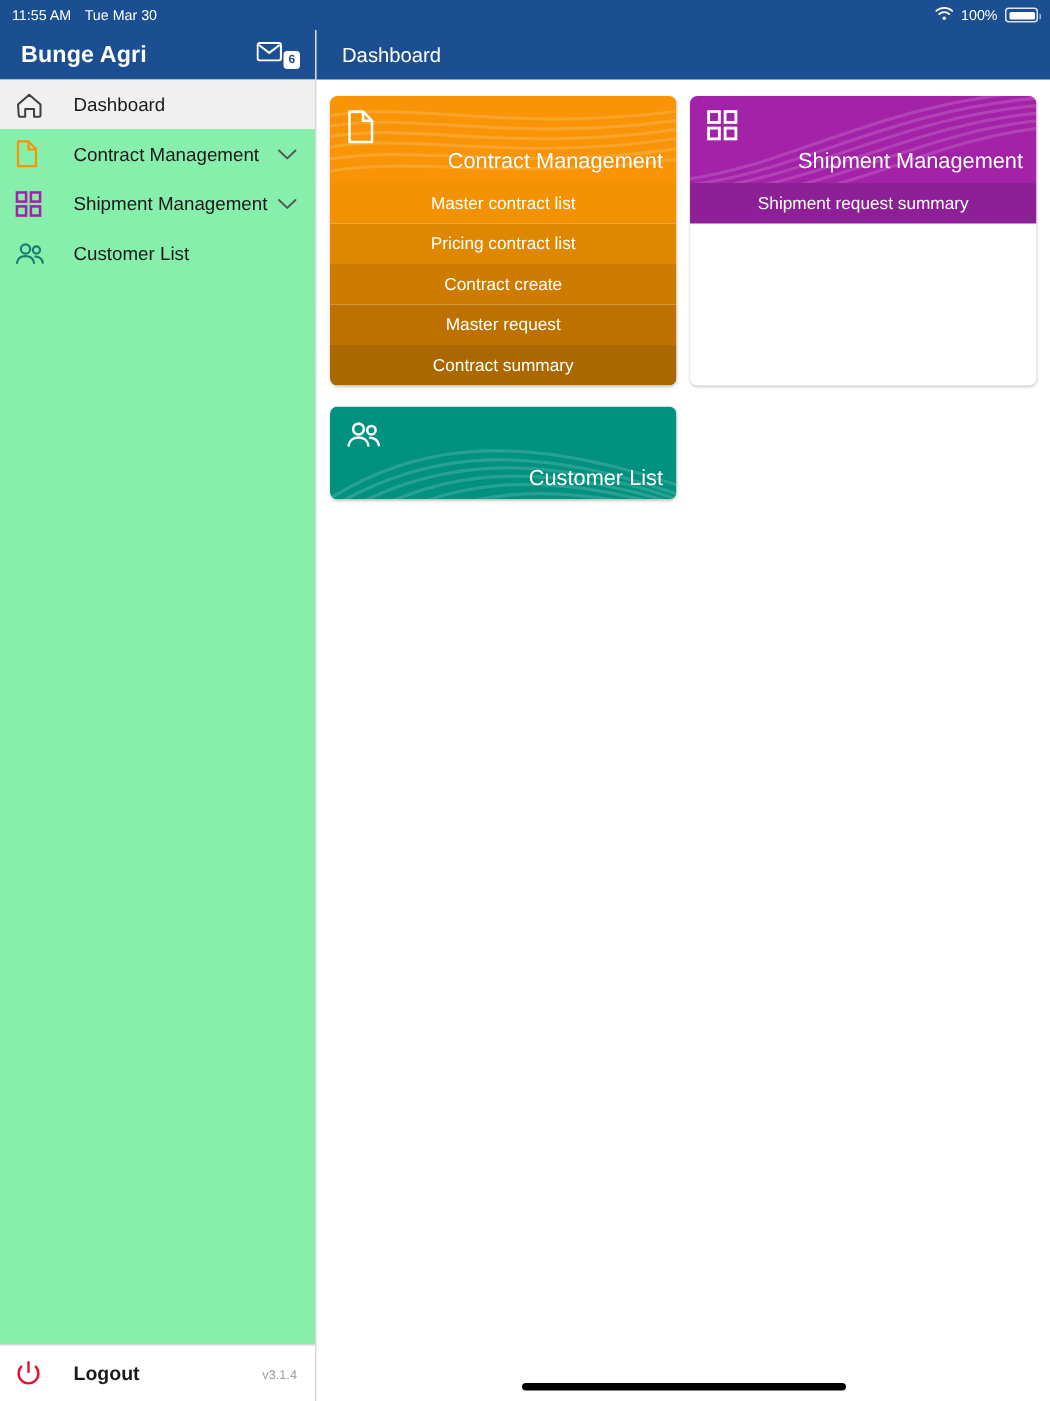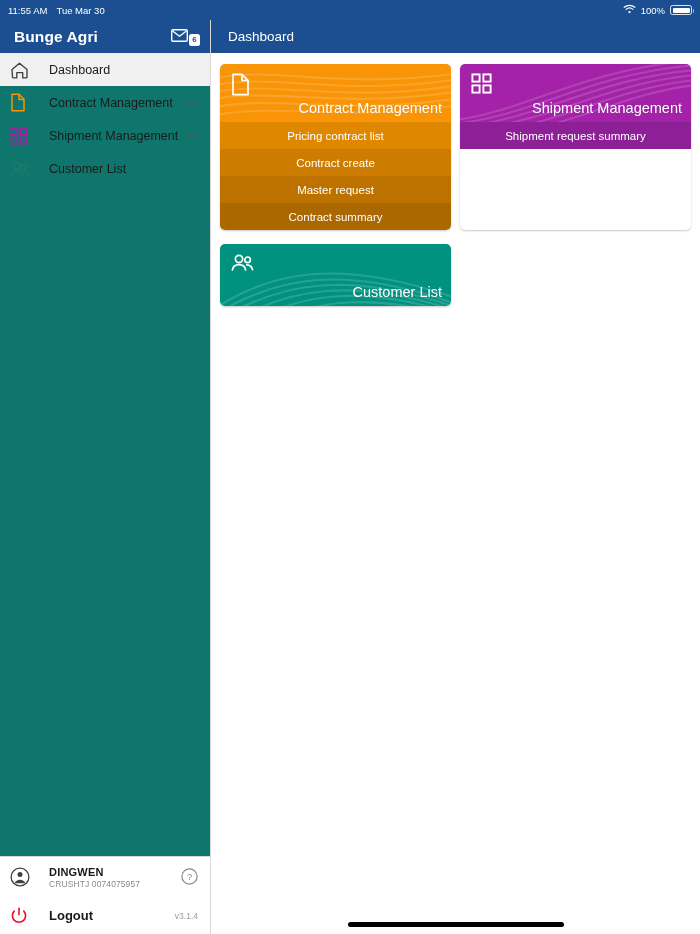--- a/index.html
+++ b/index.html
@@ -44,21 +44,21 @@
     border-radius: 0 1px 1px 0;
   }
   .batt i { display: block; height: 100%; width: 100%; background: #fff; border-radius: 1px; }
 
   
   .sidebar {
     position: absolute;
     top: 20px; left: 0;
     width: 211px;
     height: 914px;
-    background: #0f766e;
+    background: #86efac;
     border-right: 1px solid #d8d8d8;
   }
   .side-header {
     height: 33px;
     background: #1B4F91;
     color: #fff;
     display: flex;
     align-items: center;
     padding: 0 10px 0 14px;
   }
@@ -310,39 +310,20 @@
           <path d="M1.3 14.2c.4-3 2.9-4.5 5.7-4.5s5.3 1.5 5.7 4.5" fill="none" stroke="#1F7A6E" stroke-width="1.45" stroke-linecap="round"></path>
           <path d="M13.6 10c2.4.1 4.4 1.5 5 4.2" fill="none" stroke="#1F7A6E" stroke-width="1.45" stroke-linecap="round"></path>
           </svg>
       </span>
       <span class="nav-label">Customer List</span>
     </div>
 
   </div>
 
   <div class="side-footer">
-    <div class="foot-row user">
-      <span class="foot-ico">
-        <svg width="20" height="20" viewBox="0 0 20 20">
-          <circle cx="10" cy="10" r="8.9" fill="none" stroke="#3c4043" stroke-width="1.3"></circle>
-          <circle cx="10" cy="7.6" r="2.5" fill="#3c4043"></circle>
-          <path d="M4.6 16.3c.9-2.4 2.9-3.6 5.4-3.6s4.5 1.2 5.4 3.6" fill="#3c4043"></path>
-          </svg>
-      </span>
-      <span class="foot-txt">
-        <div class="user-name">DINGWEN</div>
-        <div class="user-sub">CRUSHTJ 0074075957</div>
-      </span>
-      <span class="foot-right">
-        <svg width="17" height="17" viewBox="0 0 17 17">
-          <circle cx="8.5" cy="8.5" r="7.6" fill="none" stroke="#8a8a8a" stroke-width="1.2"></circle>
-          <text x="8.5" y="12.1" font-family="Liberation Sans, sans-serif" font-size="9.4" fill="#8a8a8a" text-anchor="middle">?</text>
-          </svg>
-      </span>
-    </div>
     <div class="foot-row">
       <span class="foot-ico">
         <svg width="18" height="18" viewBox="0 0 18 18">
           <path d="M4.2 4.1a6.6 6.6 0 1 0 9.6 0" fill="none" stroke="#E8112D" stroke-width="1.6" stroke-linecap="round"></path>
           <path d="M9 1.2v6.4" fill="none" stroke="#E8112D" stroke-width="1.6" stroke-linecap="round"></path>
           </svg>
       </span>
       <span class="logout-label">Logout</span>
       <span class="foot-right">v3.1.4</span>
     </div>
@@ -370,20 +351,21 @@
           </g>
         </svg>
         <span class="card-ico">
           <svg width="19" height="23" viewBox="0 0 19 23">
               <path d="M2 1.4h9l6 6v14.2H2z" fill="none" stroke="#fff" stroke-width="1.7" stroke-linejoin="round"></path>
             <path d="M11 1.4v6.1h6" fill="none" stroke="#fff" stroke-width="1.7" stroke-linejoin="round"></path>
             </svg>
         </span>
         <span class="card-title">Contract Management</span>
       </div>
+      <div class="card-item" style="background:#F29200">Master contract list</div>
       <div class="card-item" style="background:#E08700">Pricing contract list</div>
       <div class="card-item" style="background:#CE7C00">Contract create</div>
       <div class="card-item" style="background:#BD7200">Master request</div>
       <div class="card-item" style="background:#AB6700">Contract summary</div>
     </div>
 
     <div class="card card-shipment">
       <div class="card-head">
         <svg class="waves" viewBox="0 0 231 58" preserveAspectRatio="none">
           <g fill="none" stroke="#ffffff" stroke-opacity=".17" stroke-width="2.1">

